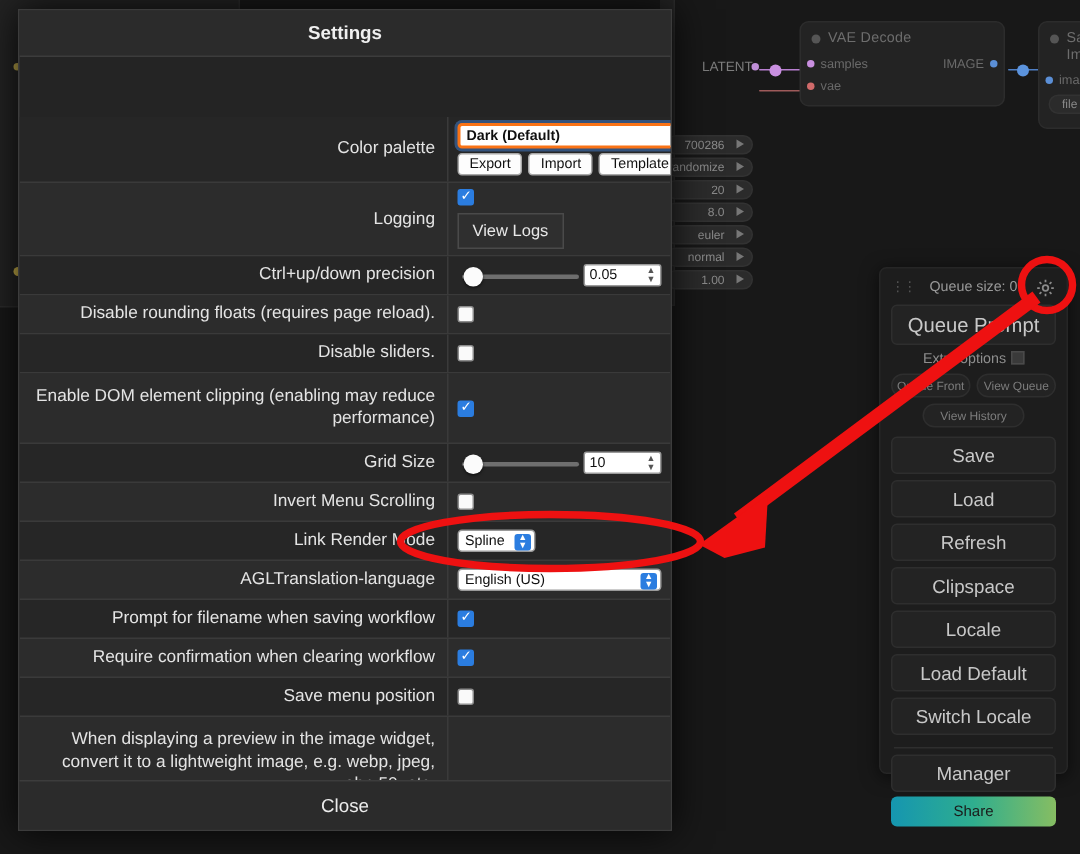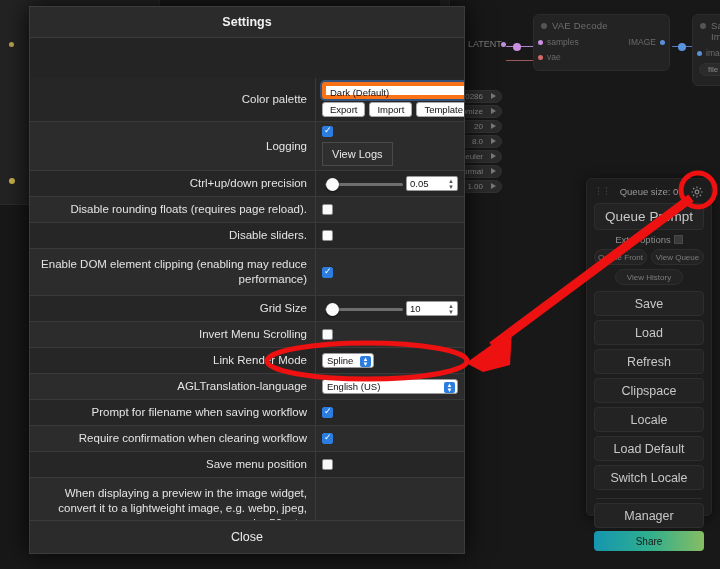--- a/index.html
+++ b/index.html
@@ -79,21 +79,21 @@
     border:1px solid #4a4a4a; vertical-align:-1px; margin-left: 3px;}
   .row2 { display: flex; gap: 4px; }
   .hr { border-top: 1px solid #2e2e2e; margin: 8px 2px 2px; }
   .btn.share {
     background: linear-gradient(90deg, #1596b0 0%, #2fae8e 50%, #86bd62 100%);
     color: #1a1a1a; border: none; font-size: 10px; margin-top: 3px;
   }
 
   
   .dialog {
-    position: absolute; left: 29px; top: 6px;
+    position: absolute; left: 12px; top: 6px;
     width: 436px; height: 548px;
     background: #242424;
     border: 1px solid #3c3c3c;
     box-shadow: 0 0 24px rgba(0,0,0,.85);
     color: #e6e6e6;
     display: flex; flex-direction: column;
   }
   .dlg-title {
     text-align: center; font-size: 12.5px; font-weight: bold;
     color: #f0f0f0; padding: 8px 0 8px; background: #2b2b2b;
@@ -120,21 +120,21 @@
   }
 
   
   .sel {
     background: #ffffff; border: 1px solid #9a9a9a; border-radius: 3px;
     height: 15px; font-size: 9.5px; color: #101010;
     padding: 0 18px 0 4px; line-height: 14px; position: relative;
     display: inline-block; white-space: nowrap;
   }
   .sel.wide { display: block; width: 100%; }
-  .sel.focus { border: 4px solid #f97316; box-shadow: 0 0 0 2px rgba(70,140,230,.45); height: 17px; line-height: 13px;}
+  .sel.focus { border: 2px solid #f97316; box-shadow: 0 0 0 2px rgba(70,140,230,.45); height: 17px; line-height: 13px; font-weight: bold;}
   .sel .stepper {
     position: absolute; right: 2px; top: 2px; width: 11px; height: 11px;
     background: #2b7de0; border-radius: 2px; color: #fff;
     font-size: 6px; line-height: 5px; text-align: center; padding-top: .5px;
   }
   .btnrow { display: flex; gap: 4px; margin-top: 3px; }
   .macbtn {
     background: #fdfdfd; border: 1px solid #a8a8a8; border-radius: 3px;
     font-size: 9.5px; color: #111; padding: 1px 7px;
     font-family: "Liberation Sans", sans-serif;

